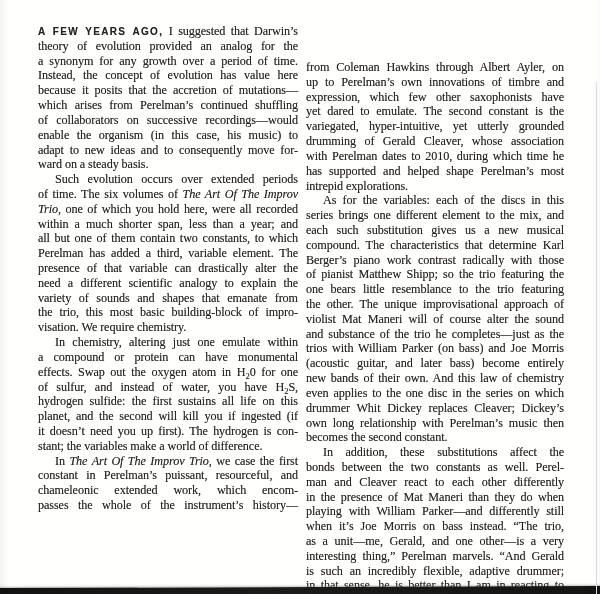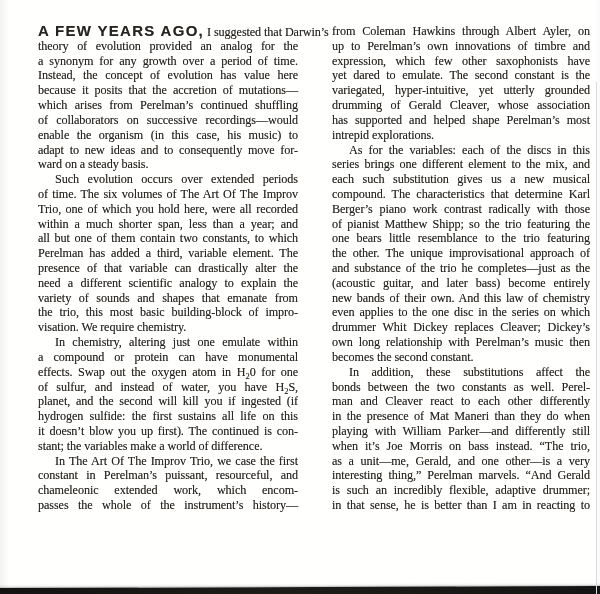--- a/index.html
+++ b/index.html
@@ -21,36 +21,36 @@
   .col {
     position: absolute;
     top: 24px;
     color: #262320;
     font-size: 12.2px;
     line-height: 14.82px;
     letter-spacing: -0.1px;
     text-shadow: 0 0 0.4px rgba(45,40,33,0.45);
   }
   .col-left  { left: 38px;  width: 260px; }
-  .col-right { left: 332px; width: 258px; }
+  .col-right { left: 306px; width: 258px; margin-top: 36px; }
   .line {
     height: 14.82px;
     white-space: nowrap;
     text-align: justify;
     text-align-last: justify;
   }
   .line.end { text-align-last: left; }
   .line.ind { padding-left: 17px; }
   .sg-r { }
-  .sg-i { }
+  .sg-i { font-style: italic; }
   .sg-s { font-size: 8.5px; vertical-align: -3px; letter-spacing: 0; }
   .sg-h {
     font-family: "Liberation Sans", sans-serif;
     font-weight: 700;
-    font-size: 15px;
+    font-size: 10px;
     letter-spacing: 1.3px;
   }
   .bottom-bar {
     position: absolute;
     left: -6px; right: -6px;
     top: 587px; height: 10px;
     background: linear-gradient(90deg, #121212, #1b1c1a 45%, #141414);
     transform: rotate(-0.18deg);
     box-shadow: 0 -1px 0 rgba(140,140,140,0.3), 0 -2px 2px rgba(120,120,120,0.18);
   }
@@ -84,47 +84,50 @@
       <div class="line"><span class="sg-r">Perelman has added a third, variable element. The</span></div>
       <div class="line"><span class="sg-r">presence of that variable can drastically alter the</span></div>
       <div class="line"><span class="sg-r">need a different scientific analogy to explain the</span></div>
       <div class="line"><span class="sg-r">variety of sounds and shapes that emanate from</span></div>
       <div class="line"><span class="sg-r">the trio, this most basic building-block of impro-</span></div>
       <div class="line end"><span class="sg-r">visation. We require chemistry.</span></div>
       <div class="line ind"><span class="sg-r">In chemistry, altering just one emulate within</span></div>
       <div class="line"><span class="sg-r">a compound or protein can have monumental</span></div>
       <div class="line"><span class="sg-r">effects. Swap out the oxygen atom in H</span><span class="sg-s">2</span><span class="sg-r">0 for one</span></div>
       <div class="line"><span class="sg-r">of sulfur, and instead of water, you have H</span><span class="sg-s">2</span><span class="sg-r">S,</span></div>
+      <div class="line"><span class="sg-r">hydrogen sulfide: the first sustains all life on this</span></div>
       <div class="line"><span class="sg-r">planet, and the second will kill you if ingested (if</span></div>
-      <div class="line"><span class="sg-r">hydrogen sulfide: the first sustains all life on this</span></div>
-      <div class="line"><span class="sg-r">it doesn’t blow you up first). The continued is con-</span></div>
+      <div class="line"><span class="sg-r">it doesn’t need you up first). The hydrogen is con-</span></div>
       <div class="line end"><span class="sg-r">stant; the variables make a world of difference.</span></div>
       <div class="line ind"><span class="sg-r">In </span><span class="sg-i">The Art Of The Improv Trio,</span><span class="sg-r"> we case the first</span></div>
       <div class="line"><span class="sg-r">constant in Perelman’s puissant, resourceful, and</span></div>
       <div class="line"><span class="sg-r">chameleonic extended work, which encom-</span></div>
       <div class="line"><span class="sg-r">passes the whole of the instrument’s history—</span></div>
     </div>
   <div class="col col-right">
       <div class="line"><span class="sg-r">from Coleman Hawkins through Albert Ayler, on</span></div>
       <div class="line"><span class="sg-r">up to Perelman’s own innovations of timbre and</span></div>
       <div class="line"><span class="sg-r">expression, which few other saxophonists have</span></div>
       <div class="line"><span class="sg-r">yet dared to emulate. The second constant is the</span></div>
       <div class="line"><span class="sg-r">variegated, hyper-intuitive, yet utterly grounded</span></div>
       <div class="line"><span class="sg-r">drumming of Gerald Cleaver, whose association</span></div>
+      <div class="line"><span class="sg-r">with Perelman dates to 2010, during which time he</span></div>
       <div class="line"><span class="sg-r">has supported and helped shape Perelman’s most</span></div>
       <div class="line end"><span class="sg-r">intrepid explorations.</span></div>
       <div class="line ind"><span class="sg-r">As for the variables: each of the discs in this</span></div>
       <div class="line"><span class="sg-r">series brings one different element to the mix, and</span></div>
       <div class="line"><span class="sg-r">each such substitution gives us a new musical</span></div>
       <div class="line"><span class="sg-r">compound. The characteristics that determine Karl</span></div>
       <div class="line"><span class="sg-r">Berger’s piano work contrast radically with those</span></div>
       <div class="line"><span class="sg-r">of pianist Matthew Shipp; so the trio featuring the</span></div>
       <div class="line"><span class="sg-r">one bears little resemblance to the trio featuring</span></div>
       <div class="line"><span class="sg-r">the other. The unique improvisational approach of</span></div>
+      <div class="line"><span class="sg-r">violist Mat Maneri will of course alter the sound</span></div>
       <div class="line"><span class="sg-r">and substance of the trio he completes—just as the</span></div>
+      <div class="line"><span class="sg-r">trios with William Parker (on bass) and Joe Morris</span></div>
       <div class="line"><span class="sg-r">(acoustic guitar, and later bass) become entirely</span></div>
       <div class="line"><span class="sg-r">new bands of their own. And this law of chemistry</span></div>
       <div class="line"><span class="sg-r">even applies to the one disc in the series on which</span></div>
       <div class="line"><span class="sg-r">drummer Whit Dickey replaces Cleaver; Dickey’s</span></div>
       <div class="line"><span class="sg-r">own long relationship with Perelman’s music then</span></div>
       <div class="line end"><span class="sg-r">becomes the second constant.</span></div>
       <div class="line ind"><span class="sg-r">In addition, these substitutions affect the</span></div>
       <div class="line"><span class="sg-r">bonds between the two constants as well. Perel-</span></div>
       <div class="line"><span class="sg-r">man and Cleaver react to each other differently</span></div>
       <div class="line"><span class="sg-r">in the presence of Mat Maneri than they do when</span></div>

